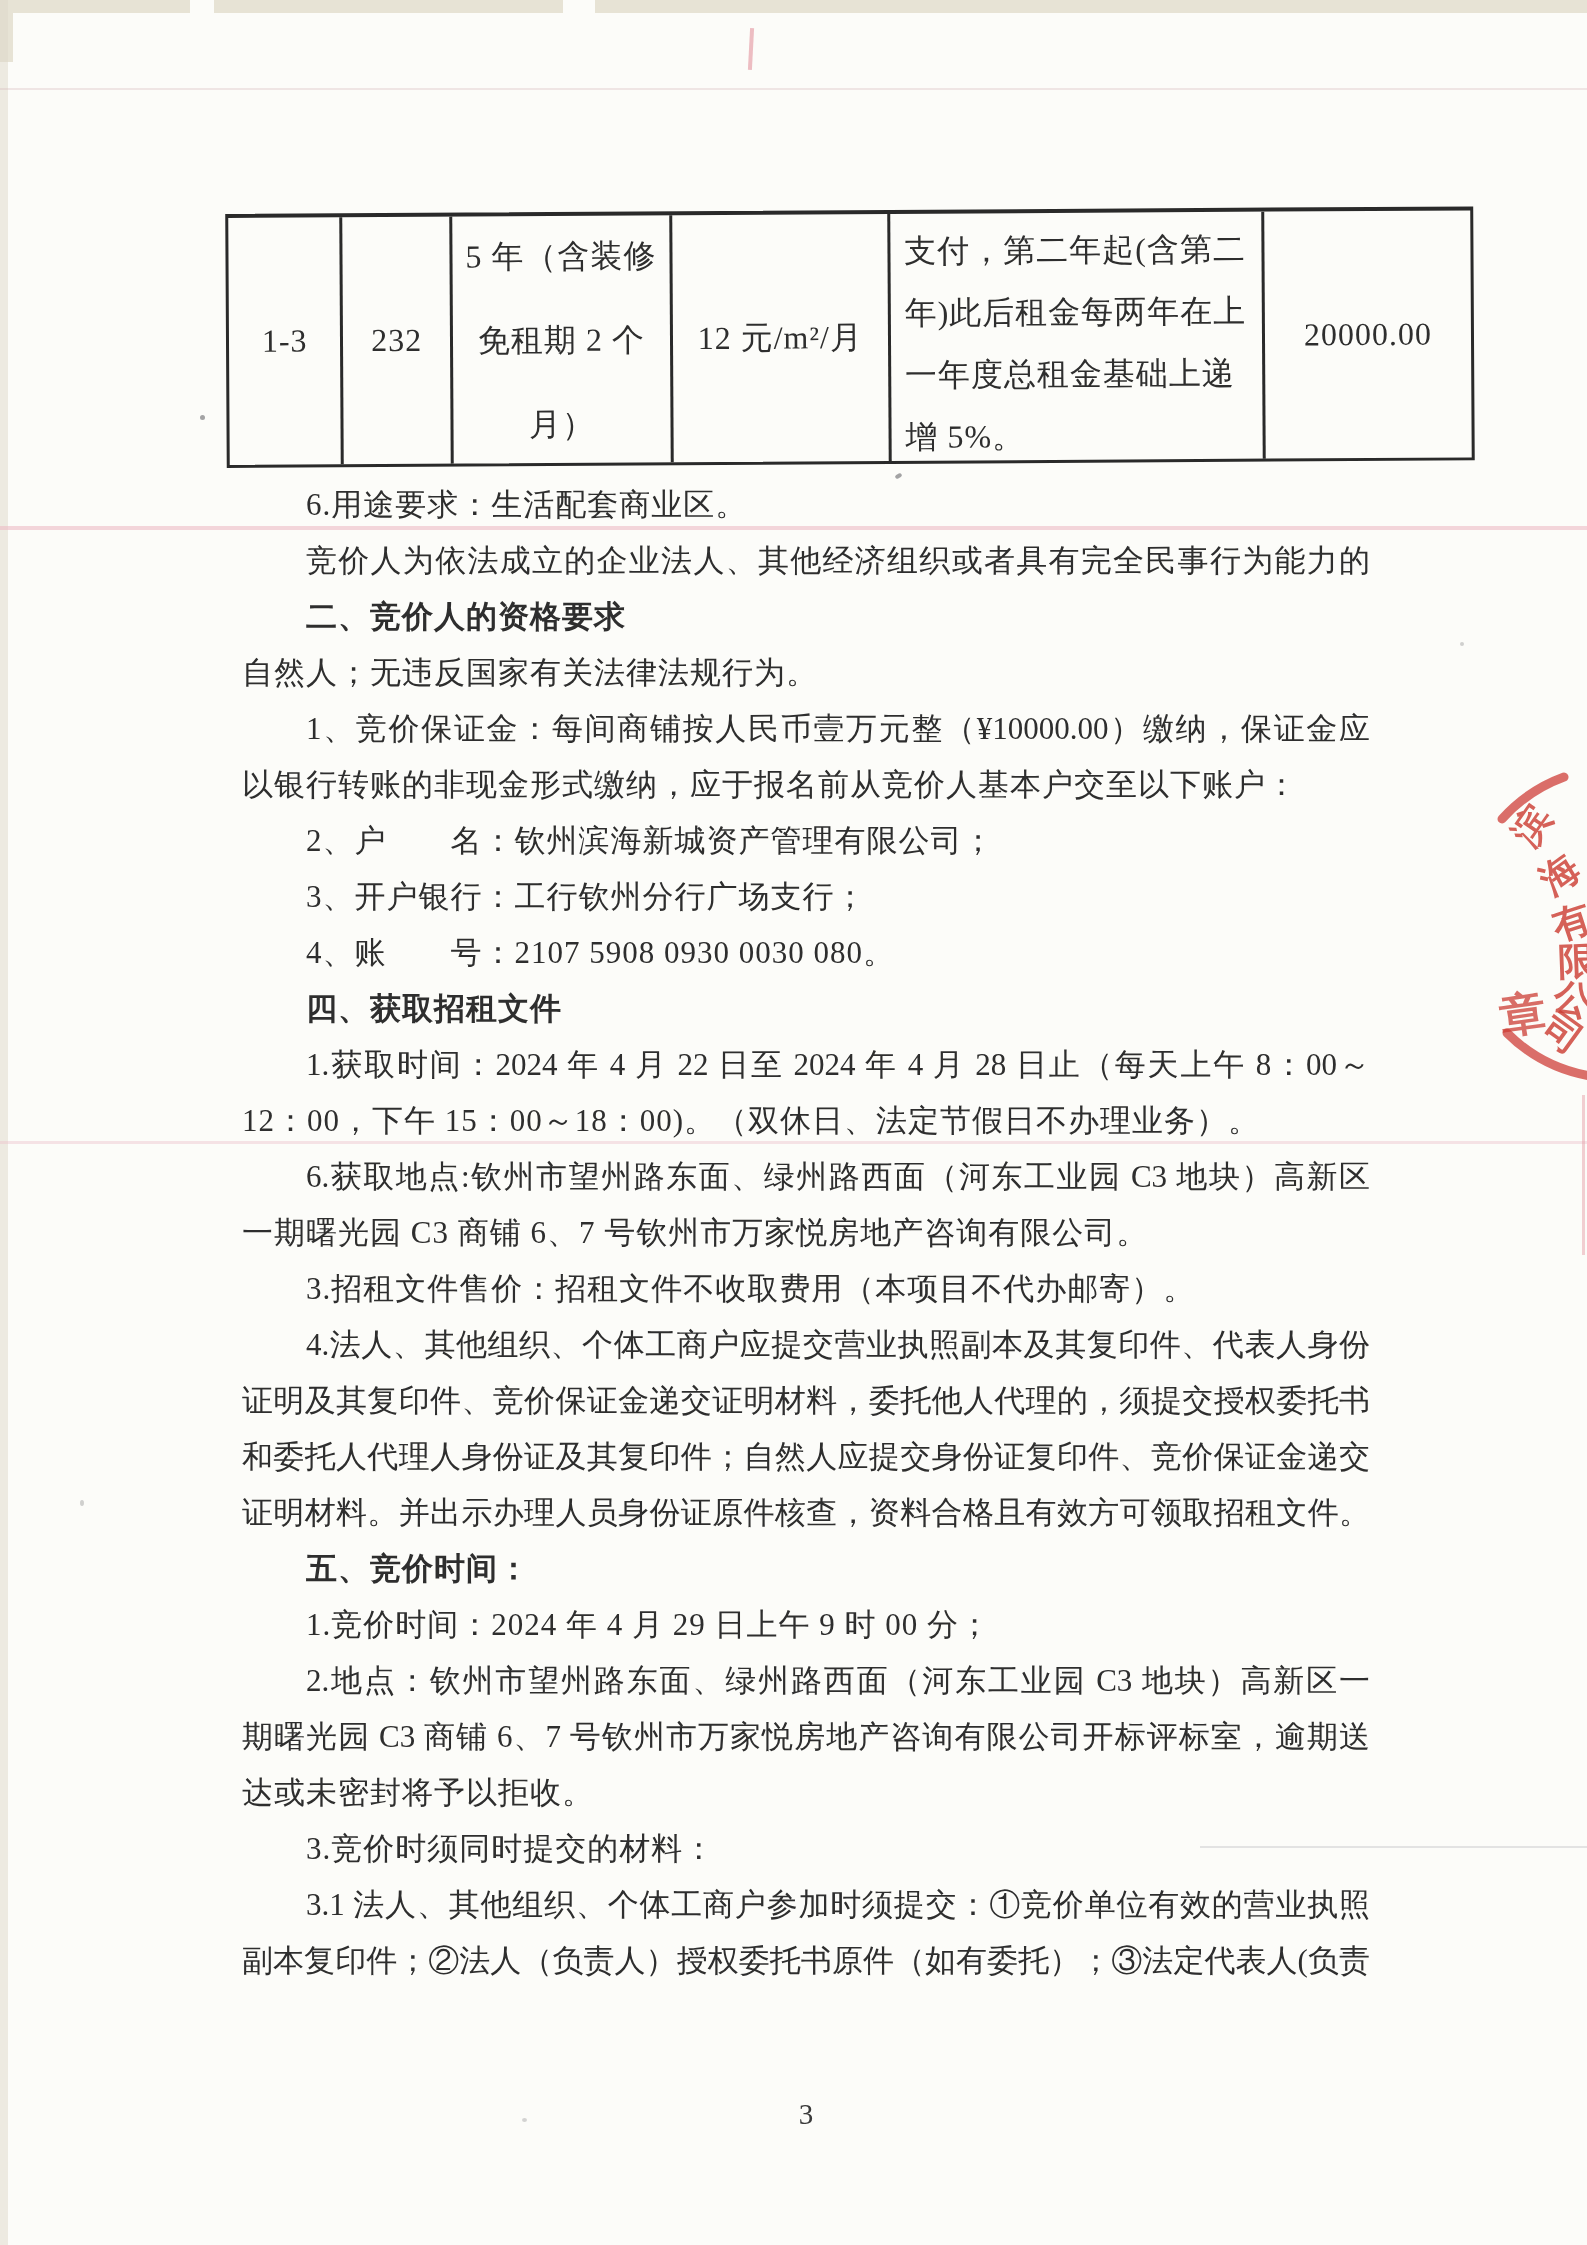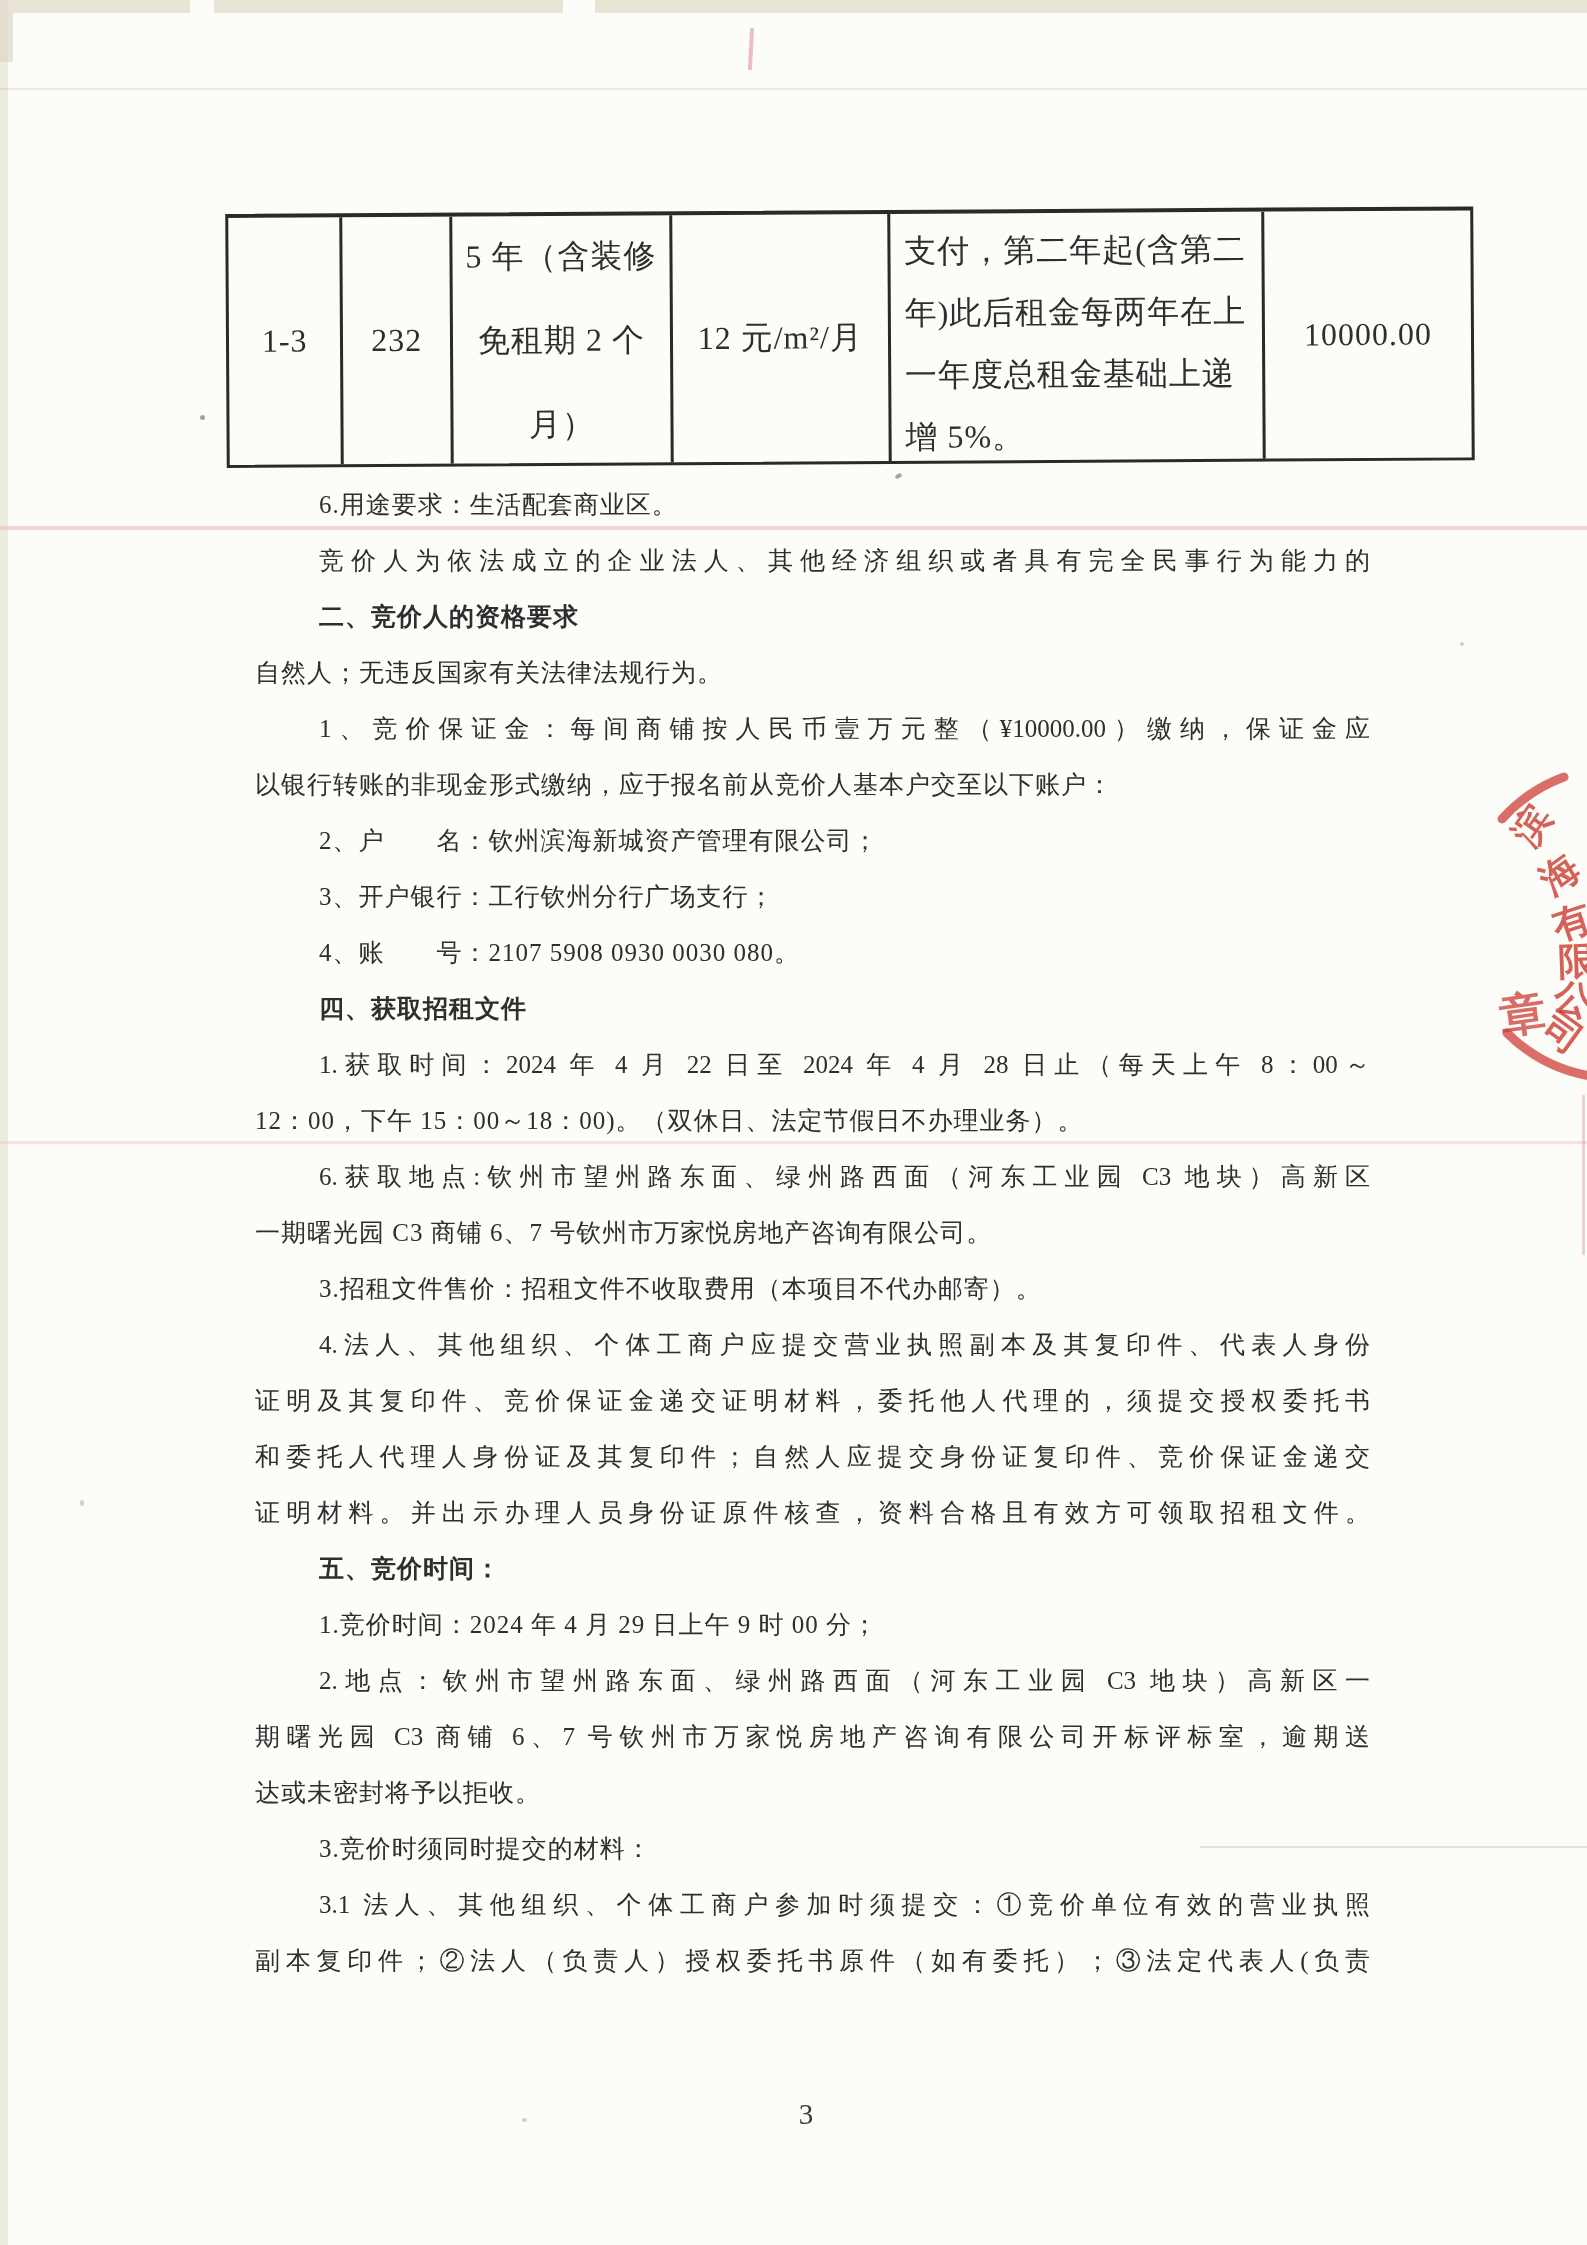--- a/index.html
+++ b/index.html
@@ -47,23 +47,22 @@
   .cell-area{width:110px;}
   .cell-term{width:221px;}
   .cell-rent{width:219px;}
   .cell-pay{width:376px; align-items:flex-start; justify-content:flex-start; padding:6px 12px 0 14px;}
   .cell-deposit{width:207px;}
   .cell-term .tline{line-height:84px;height:84px;}
   .cell-pay .tline{line-height:62px;height:62px; white-space:nowrap;}
   
   .body-text{position:absolute; left:242px; top:477px; width:1128px;}
   .line{
-    height:56px; line-height:56px; font-size:25px; letter-spacing:1px;
+    height:56px; line-height:56px; font-size:31px; letter-spacing:1px;
     white-space:nowrap;
-    margin-left:13px;
   }
   .line.j{white-space:normal; text-align:justify; text-align-last:justify; letter-spacing:0;}
   .line.i{text-indent:64px;}
   .line.b{font-weight:bold;}
   .page-num{
     position:absolute; left:242px; top:2098px; width:1128px;
     text-align:center; font-size:29px; color:#3a3a3a;
   }
   
   .stamp-svg{position:absolute; left:1440px; top:770px;}
@@ -118,21 +117,21 @@
     <div class="cell cell-rent">
       <span>12 元/m²/月</span>
     </div>
     <div class="cell cell-pay">
       <div class="tline">支付，第二年起(含第二</div>
       <div class="tline">年)此后租金每两年在上</div>
       <div class="tline">一年度总租金基础上递</div>
       <div class="tline">增 5%。</div>
     </div>
     <div class="cell cell-deposit">
-      <span>10000.00</span>
+      <span>20000.00</span>
     </div>
   </div>
 
   <div class="body-text">
     <div class="line i">6.用途要求：生活配套商业区。</div>
     <div class="line i j">竞价人为依法成立的企业法人、其他经济组织或者具有完全民事行为能力的</div>
     <div class="line i b">二、竞价人的资格要求</div>
     <div class="line">自然人；无违反国家有关法律法规行为。</div>
     <div class="line i j">1、竞价保证金：每间商铺按人民币壹万元整（¥10000.00）缴纳，保证金应</div>
     <div class="line">以银行转账的非现金形式缴纳，应于报名前从竞价人基本户交至以下账户：</div>

